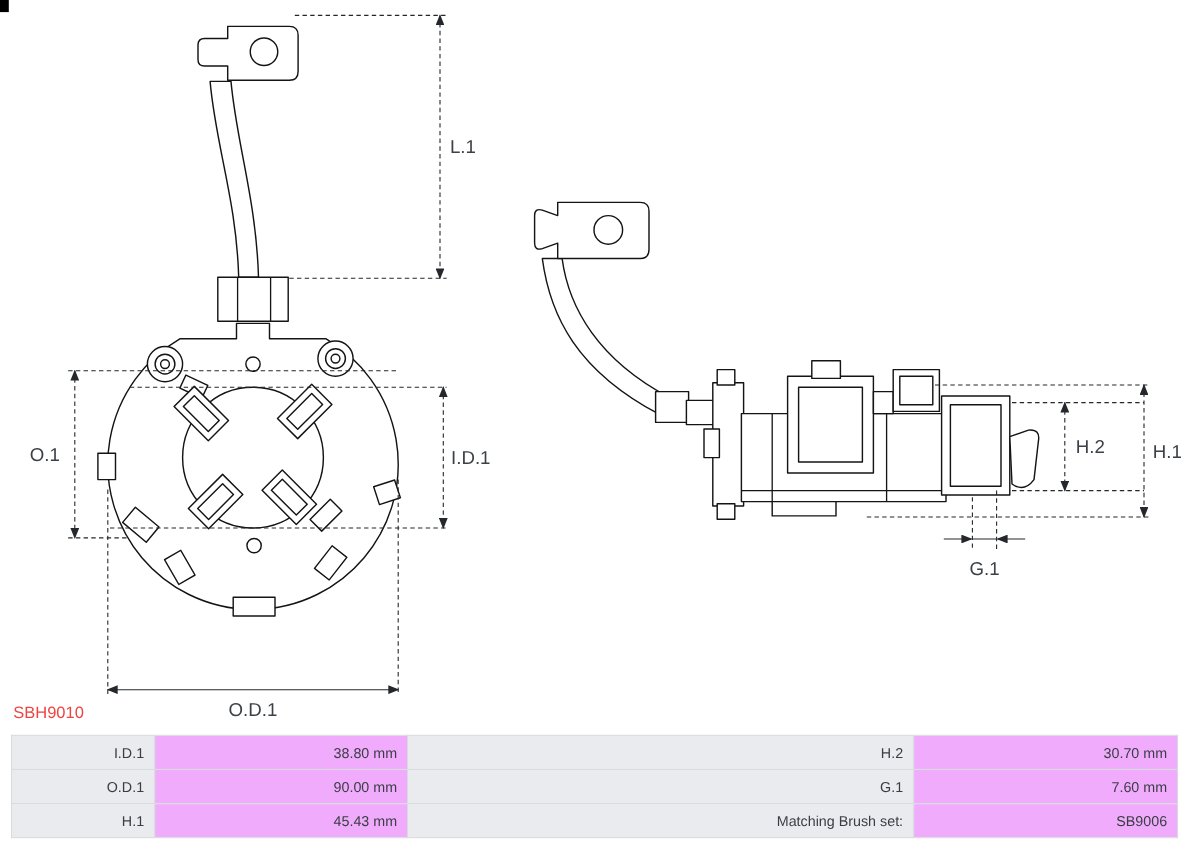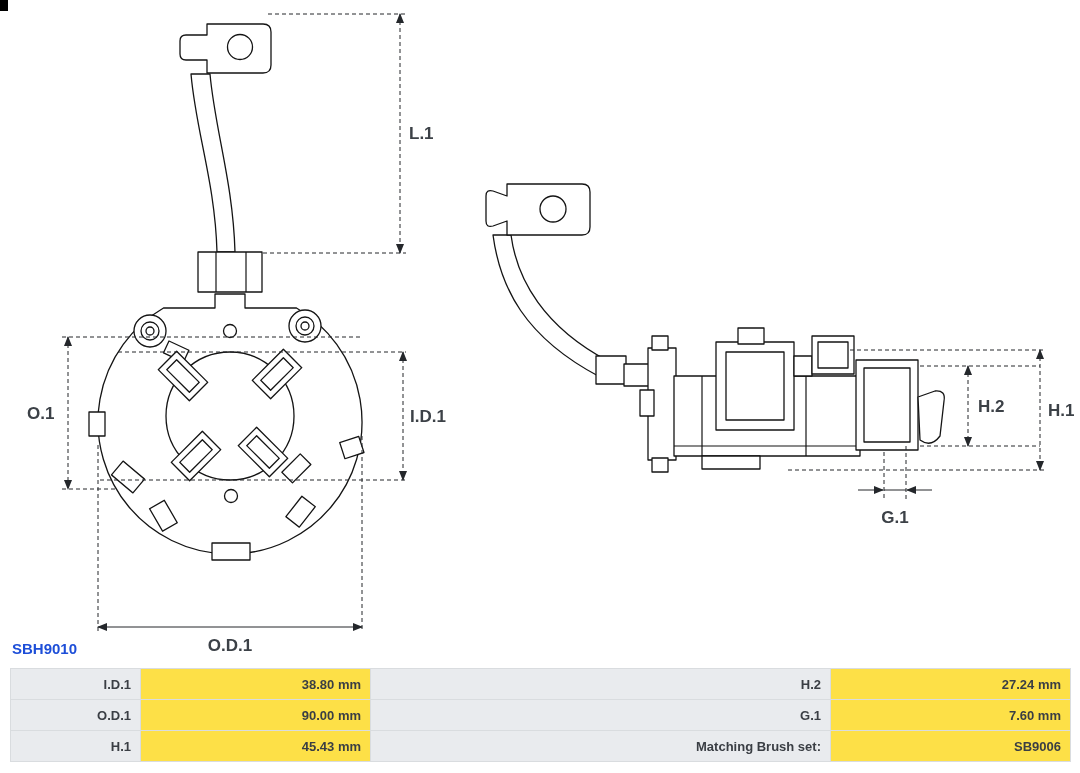--- a/index.html
+++ b/index.html
@@ -1,26 +1,26 @@
 <!DOCTYPE html>
 <html><head>
 <meta charset="utf-8">
 <style>
   html,body{margin:0;padding:0;background:#fff;}
   .page{position:relative;width:1080px;height:773px;background:#fff;overflow:hidden;
-        font-family:"Liberation Sans",sans-serif;font-weight:bold;}
+        font-family:"Liberation Sans",sans-serif;}
   .corner-mark{position:absolute;left:0;top:0;width:8px;height:11px;background:#000;}
   .drawing-svg{position:absolute;left:0;top:0;}
   .part-number{position:absolute;left:12px;top:640px;font-size:15px;color:#e30613;}
   .spec-table{position:absolute;left:10px;top:668px;width:1060px;border-collapse:collapse;
               font-size:13px;color:#3a3e44;table-layout:fixed;}
   .spec-table td{height:30px;padding:0 9px;border:1px solid #d9dcdf;text-align:right;
                  vertical-align:middle;overflow:hidden;white-space:nowrap;}
   .spec-table td.lbl{background:#e9ebee;}
-  .spec-table td.val{background:#fde047;}
+  .spec-table td.val{background:#f0abfc;}
   
   .draw{fill:#ffffff;stroke:#141414;stroke-width:1.3;stroke-linejoin:round;}
   .open{fill:none;stroke:#141414;stroke-width:1.2;stroke-linejoin:round;}
   .dim{stroke:#24272b;stroke-width:1;fill:none;}
   .dash{stroke-dasharray:4 3;}
   .dimtxt{font-family:"Liberation Sans",sans-serif;font-size:17px;fill:#3c4147;}
 </style>
 </head>
 <body>
 
@@ -176,35 +176,35 @@
     <g>
       <line class="dim dash" x1="884" y1="452" x2="884" y2="500"></line>
       <line class="dim dash" x1="906" y1="446" x2="906" y2="500"></line>
       <line class="dim" x1="884" y1="490" x2="906" y2="490"></line>
       <line class="dim" x1="858" y1="490" x2="883" y2="490" marker-end="url(#arrE)"></line>
       <line class="dim" x1="932" y1="490" x2="907" y2="490" marker-end="url(#arrE)"></line>
       <text class="dimtxt" text-anchor="middle" x="895" y="523">G.1</text>
     </g>
   </svg>
 
-  <div class="part-number" style="color: #1d4ed8;">SBH9010</div>
+  <div class="part-number" style="color: #ef4444;">SBH9010</div>
 
   <table class="spec-table">
     <colgroup>
       <col style="width:130px">
         <col style="width:230px">
         <col style="width:460px">
         <col style="width:240px">
     </colgroup>
     <tbody>
       <tr>
         <td class="lbl">I.D.1</td>
         <td class="val">38.80 mm</td>
         <td class="lbl">H.2</td>
-        <td class="val">27.24 mm</td>
+        <td class="val">30.70 mm</td>
       </tr>
       <tr>
         <td class="lbl">O.D.1</td>
         <td class="val">90.00 mm</td>
         <td class="lbl">G.1</td>
         <td class="val">7.60 mm</td>
       </tr>
       <tr>
         <td class="lbl">H.1</td>
         <td class="val">45.43 mm</td>

